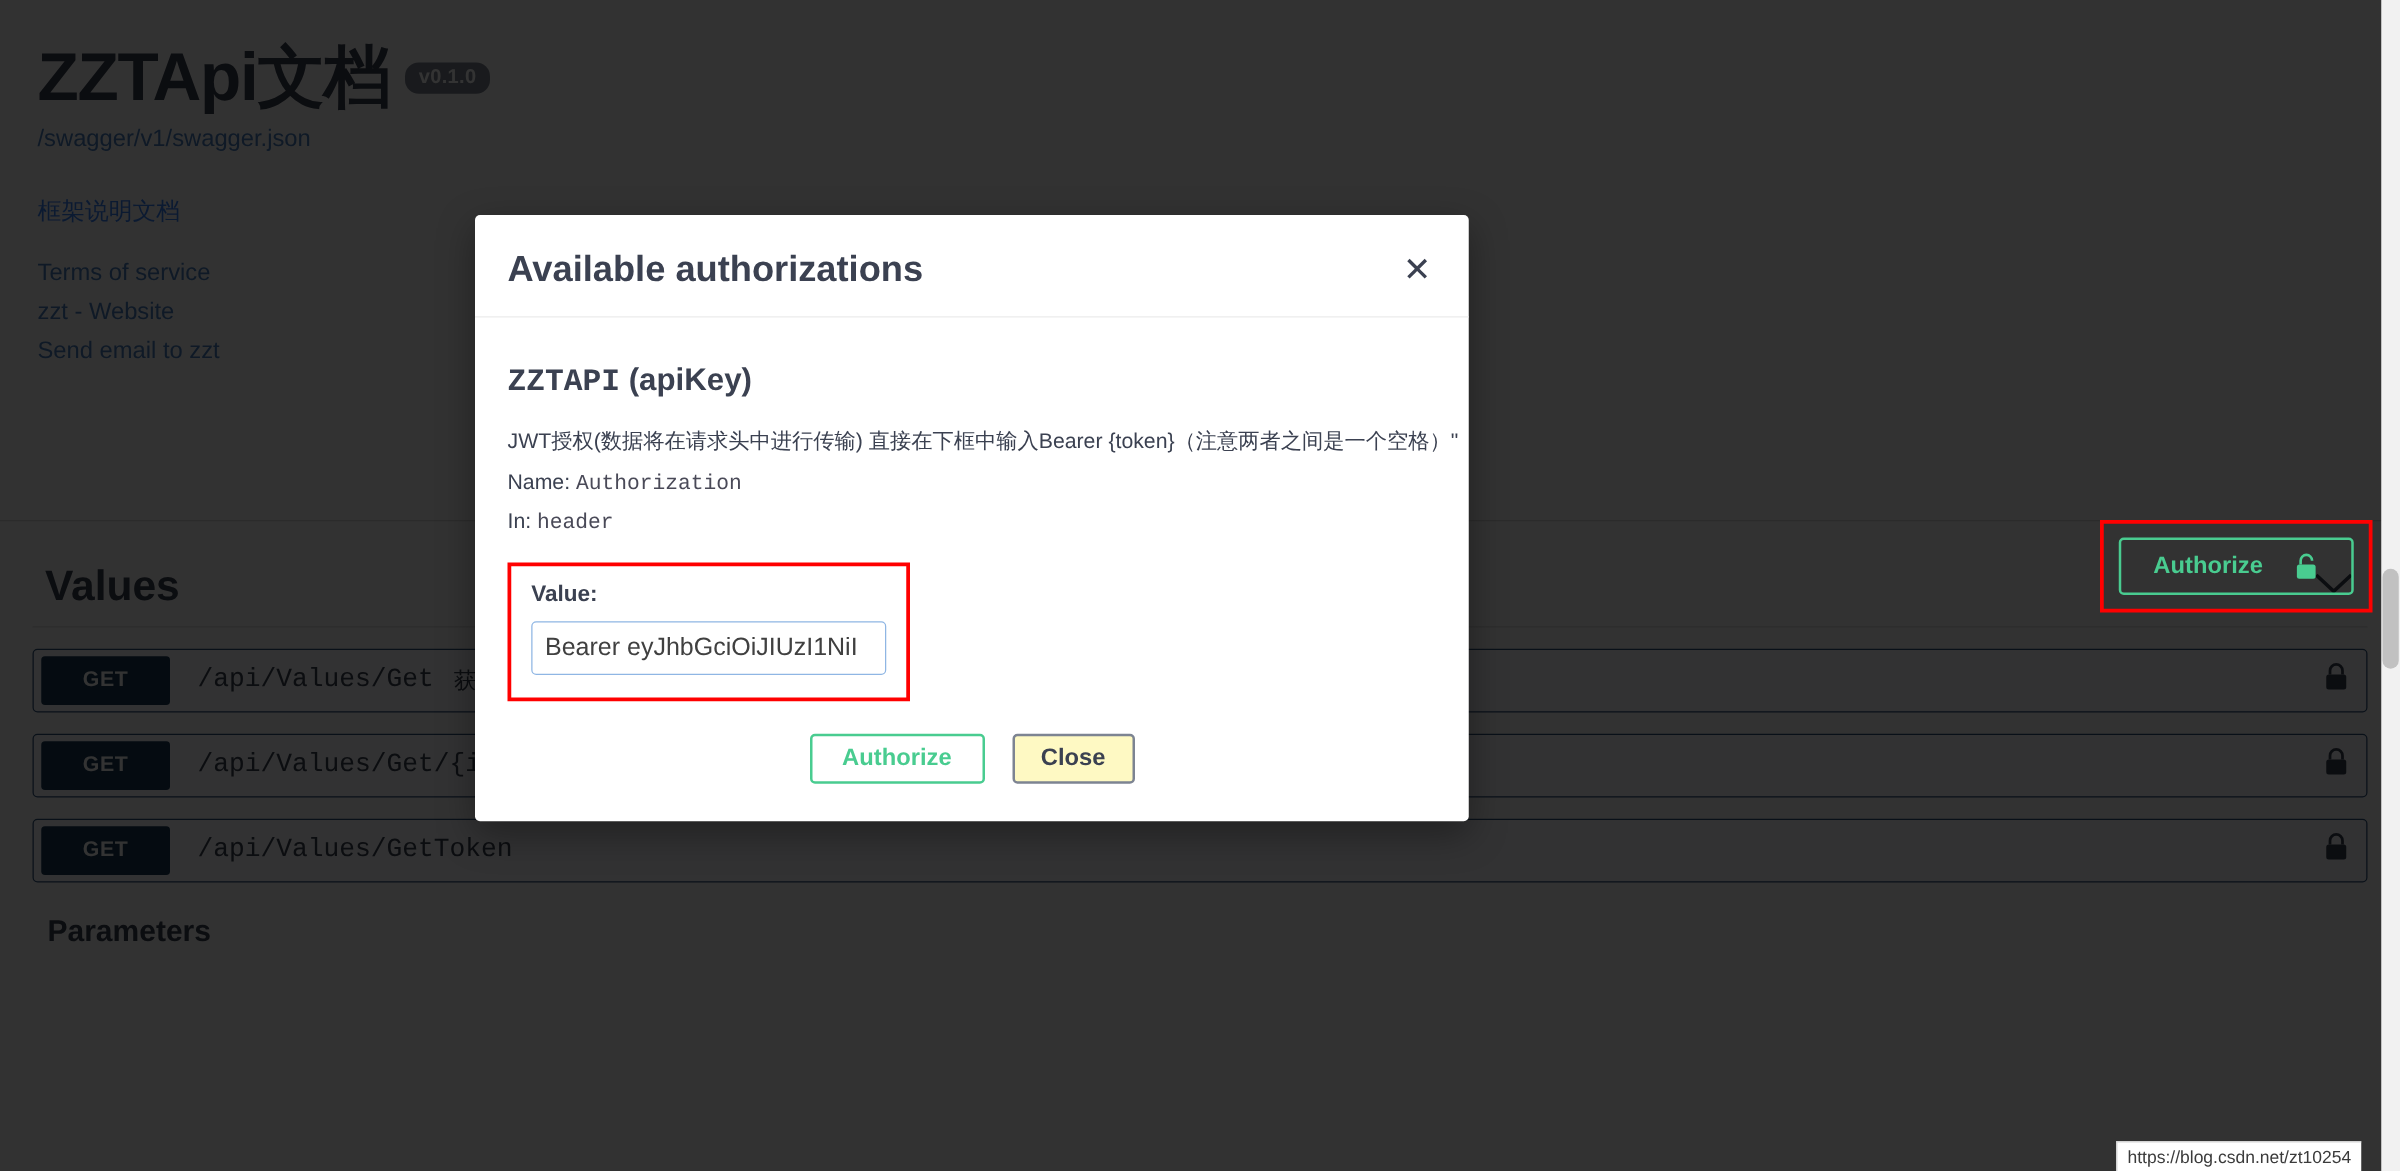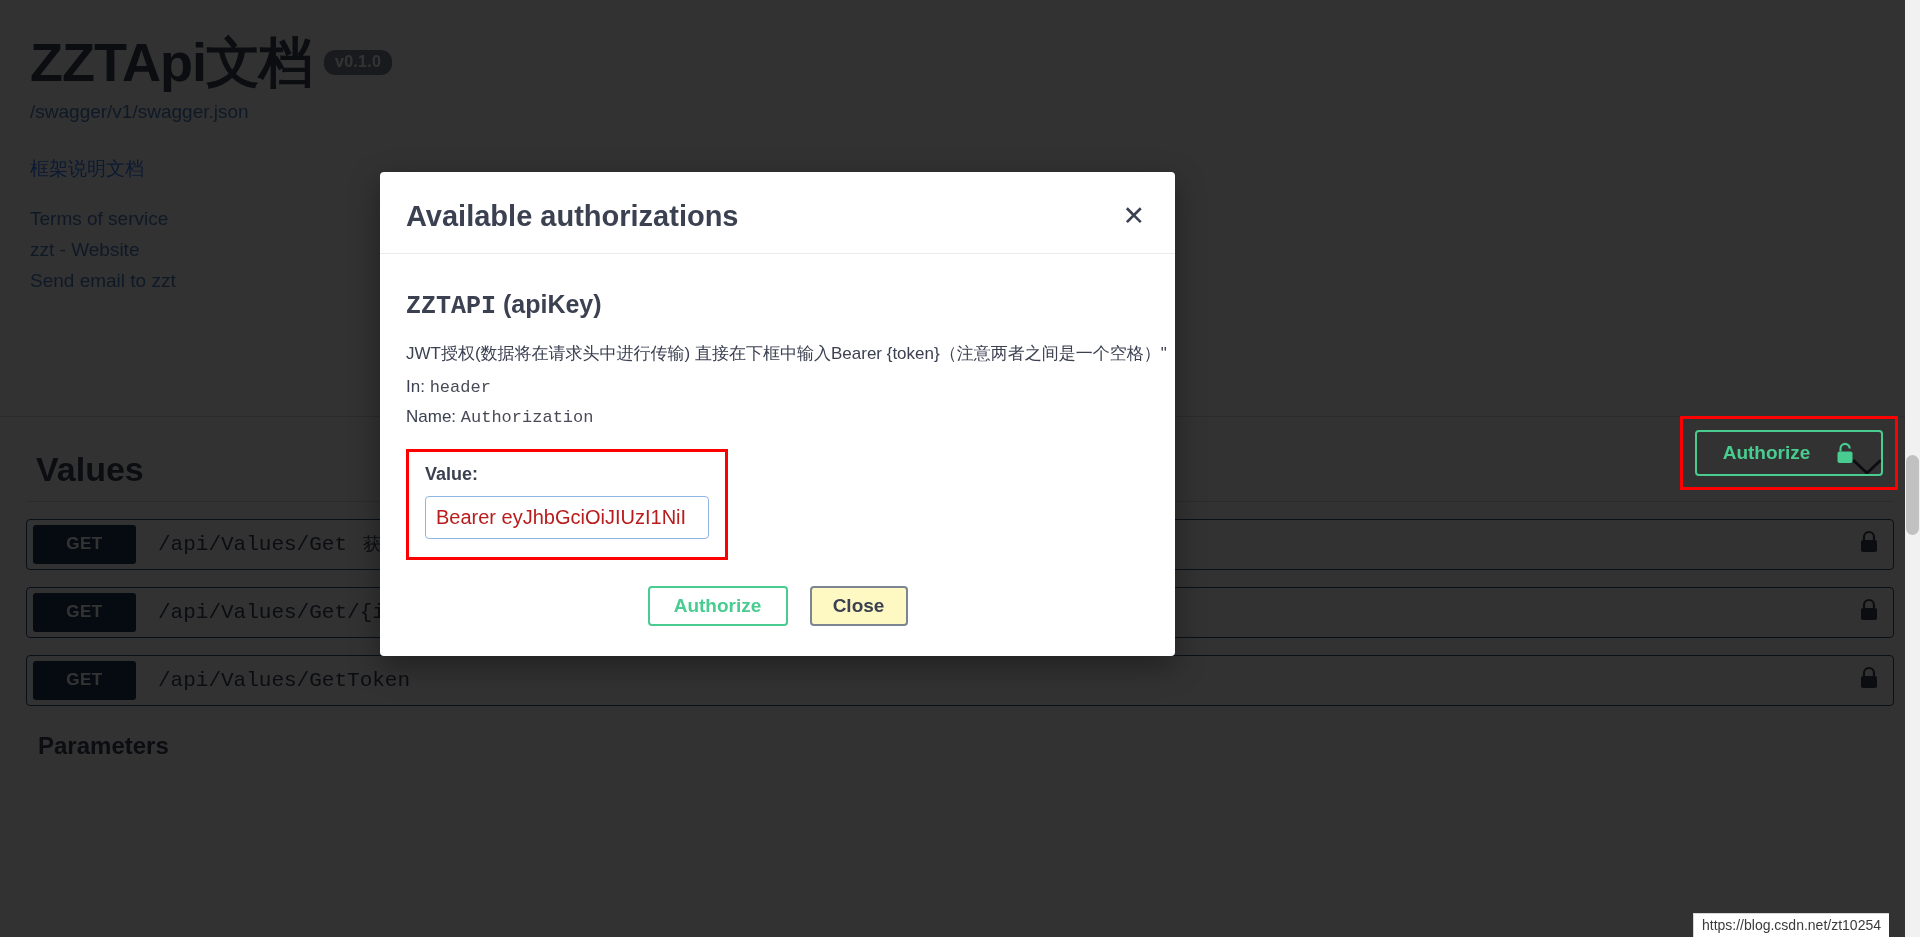--- a/index.html
+++ b/index.html
@@ -262,21 +262,21 @@
     color: #3b4151;
     margin-bottom: 11px;
   }
   .value-input {
     width: 100%;
     height: 43px;
     border: 1px solid #8fb6e4;
     border-radius: 4px;
     padding: 0 10px;
     font-size: 20px;
-    color: #b91c1c;
+    color: #404040;
     outline: none;
     font-family: "Liberation Sans", sans-serif;
     background: #ffffff;
   }
   .modal-actions {
     display: flex;
     justify-content: center;
     gap: 22px;
     margin-top: 26px;
   }
@@ -422,26 +422,26 @@
 
   <div class="modal-body">
     <div class="scheme-name">
       <span class="code-part">ZZTAPI</span>
       <span>(apiKey)</span>
     </div>
 
     <div class="scheme-desc">JWT授权(数据将在请求头中进行传输) 直接在下框中输入Bearer {token}（注意两者之间是一个空格）"</div>
 
     <div class="kv-line">
+      <span>Name:</span>
+      <span class="mono">Authorization</span>
+    </div>
+    <div class="kv-line">
       <span>In:</span>
       <span class="mono">header</span>
-    </div>
-    <div class="kv-line">
-      <span>Name:</span>
-      <span class="mono">Authorization</span>
     </div>
 
     <div class="value-box">
       <div class="value-label">Value:</div>
       <input class="value-input" type="text" value="Bearer eyJhbGciOiJIUzI1NiI" style="">
     </div>
 
     <div class="modal-actions">
       <button class="btn-authorize">Authorize</button>
       <button class="btn-close">Close</button>

